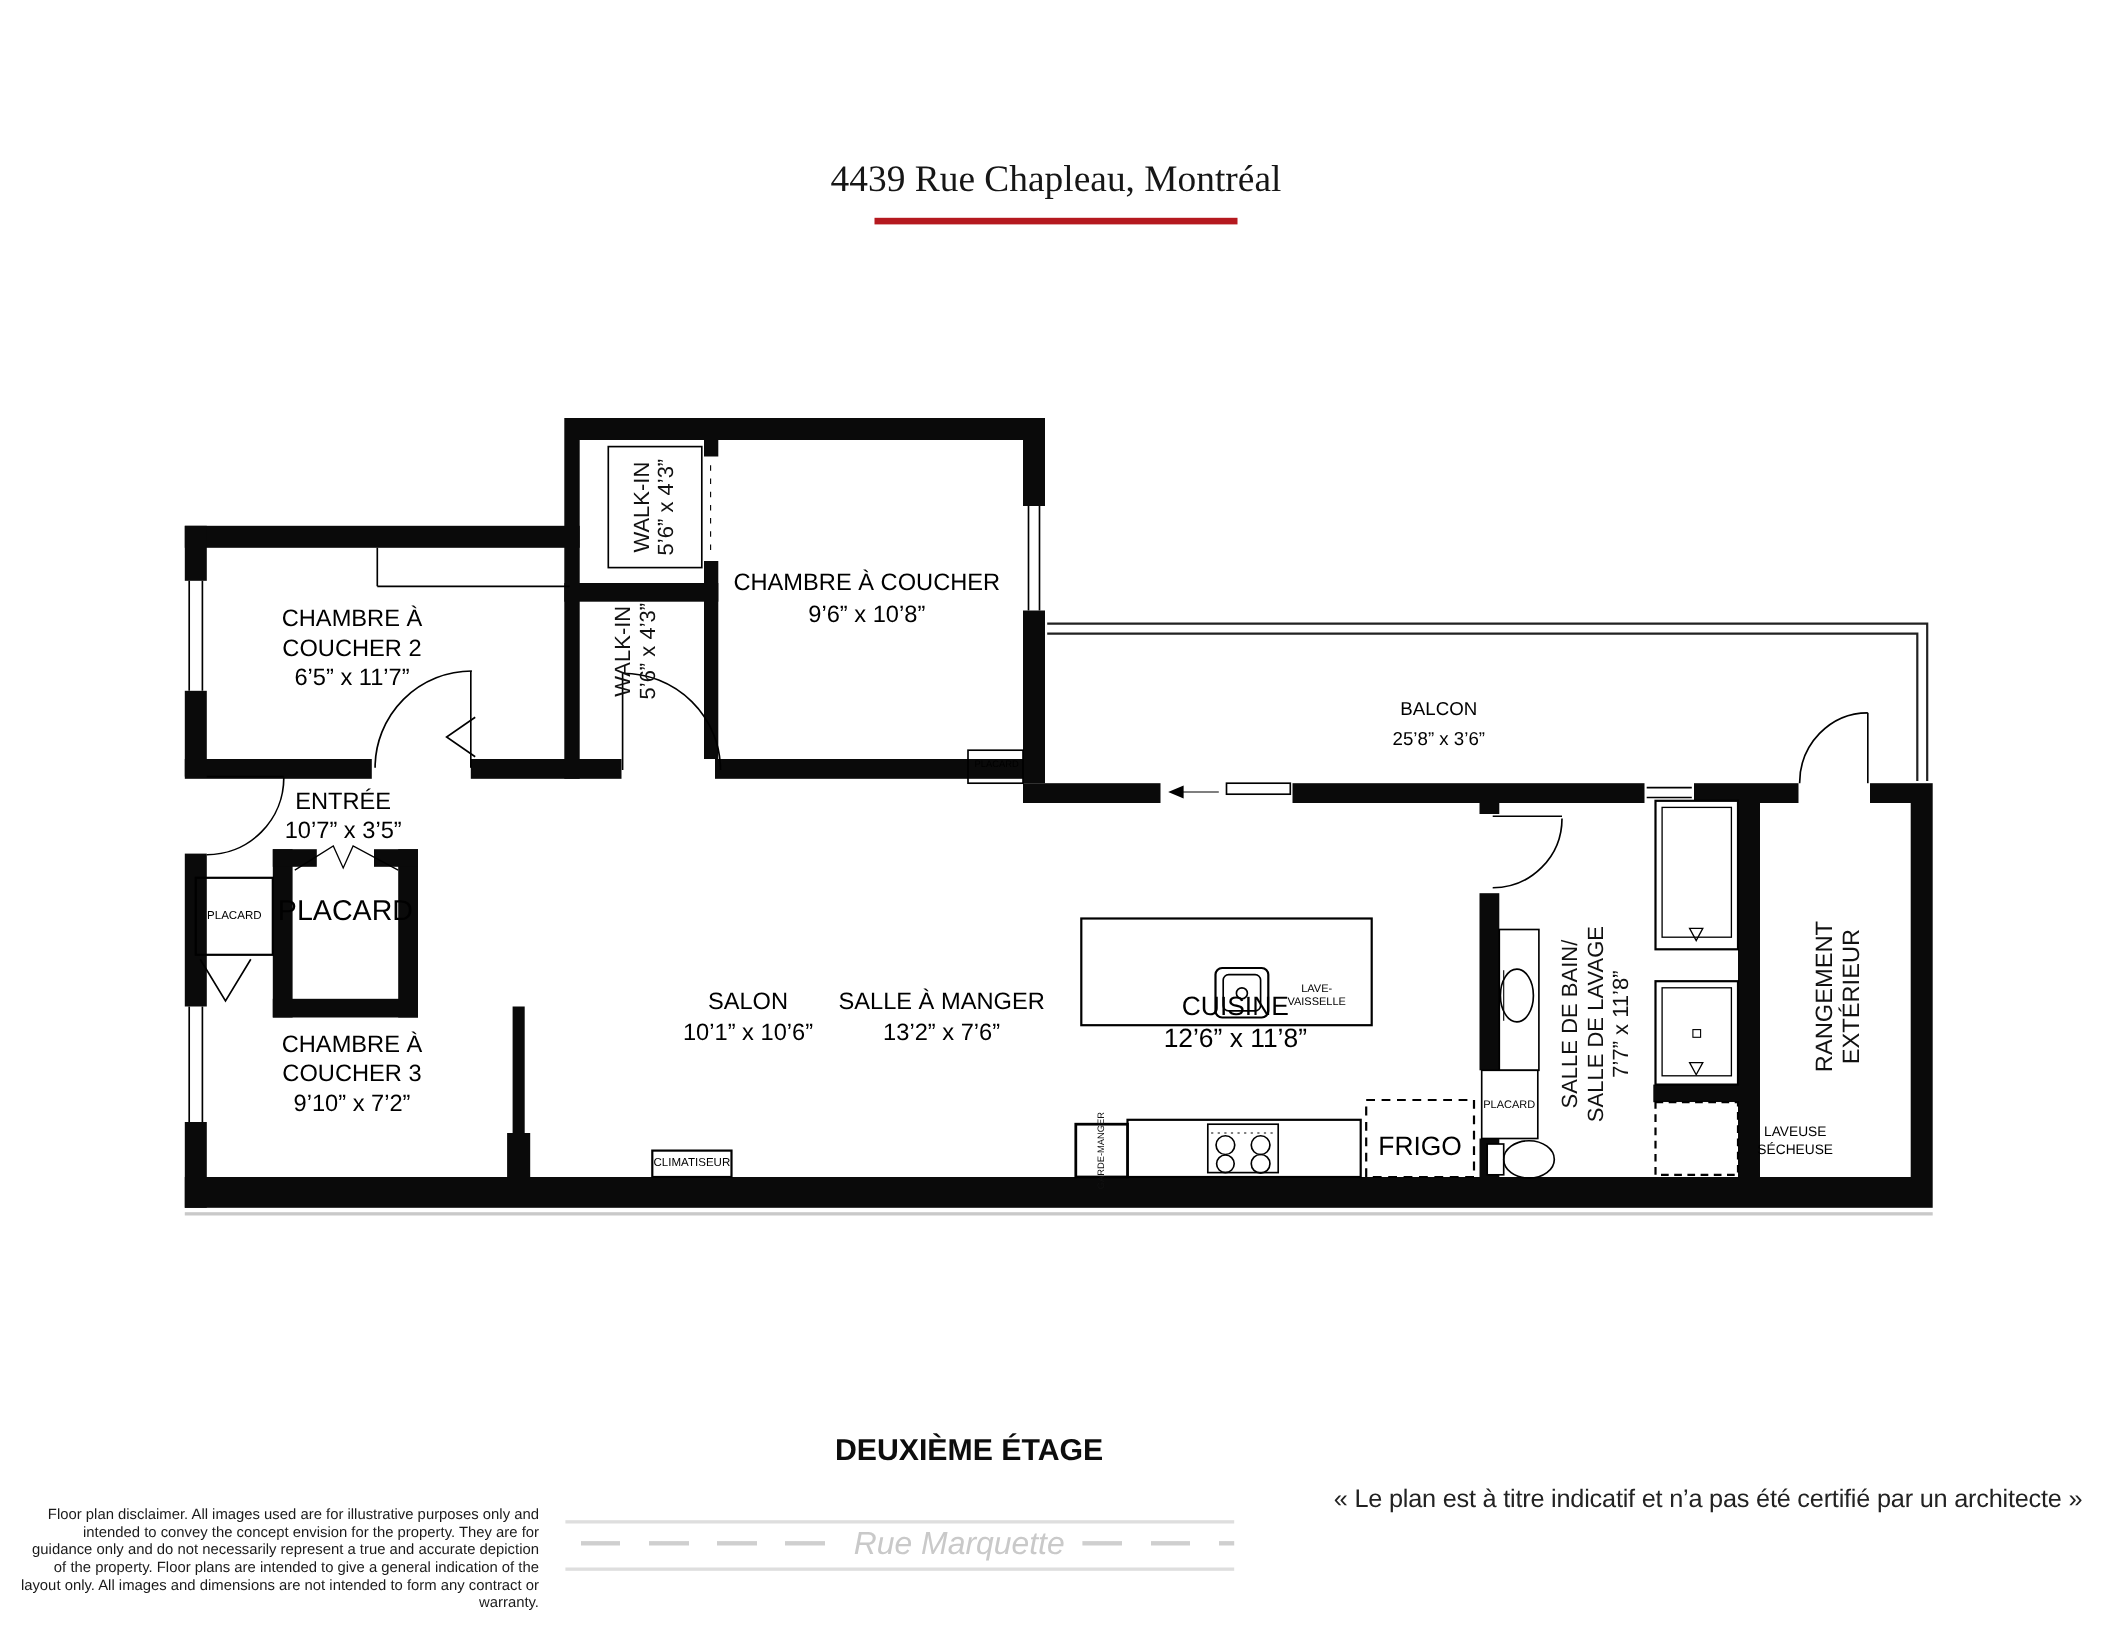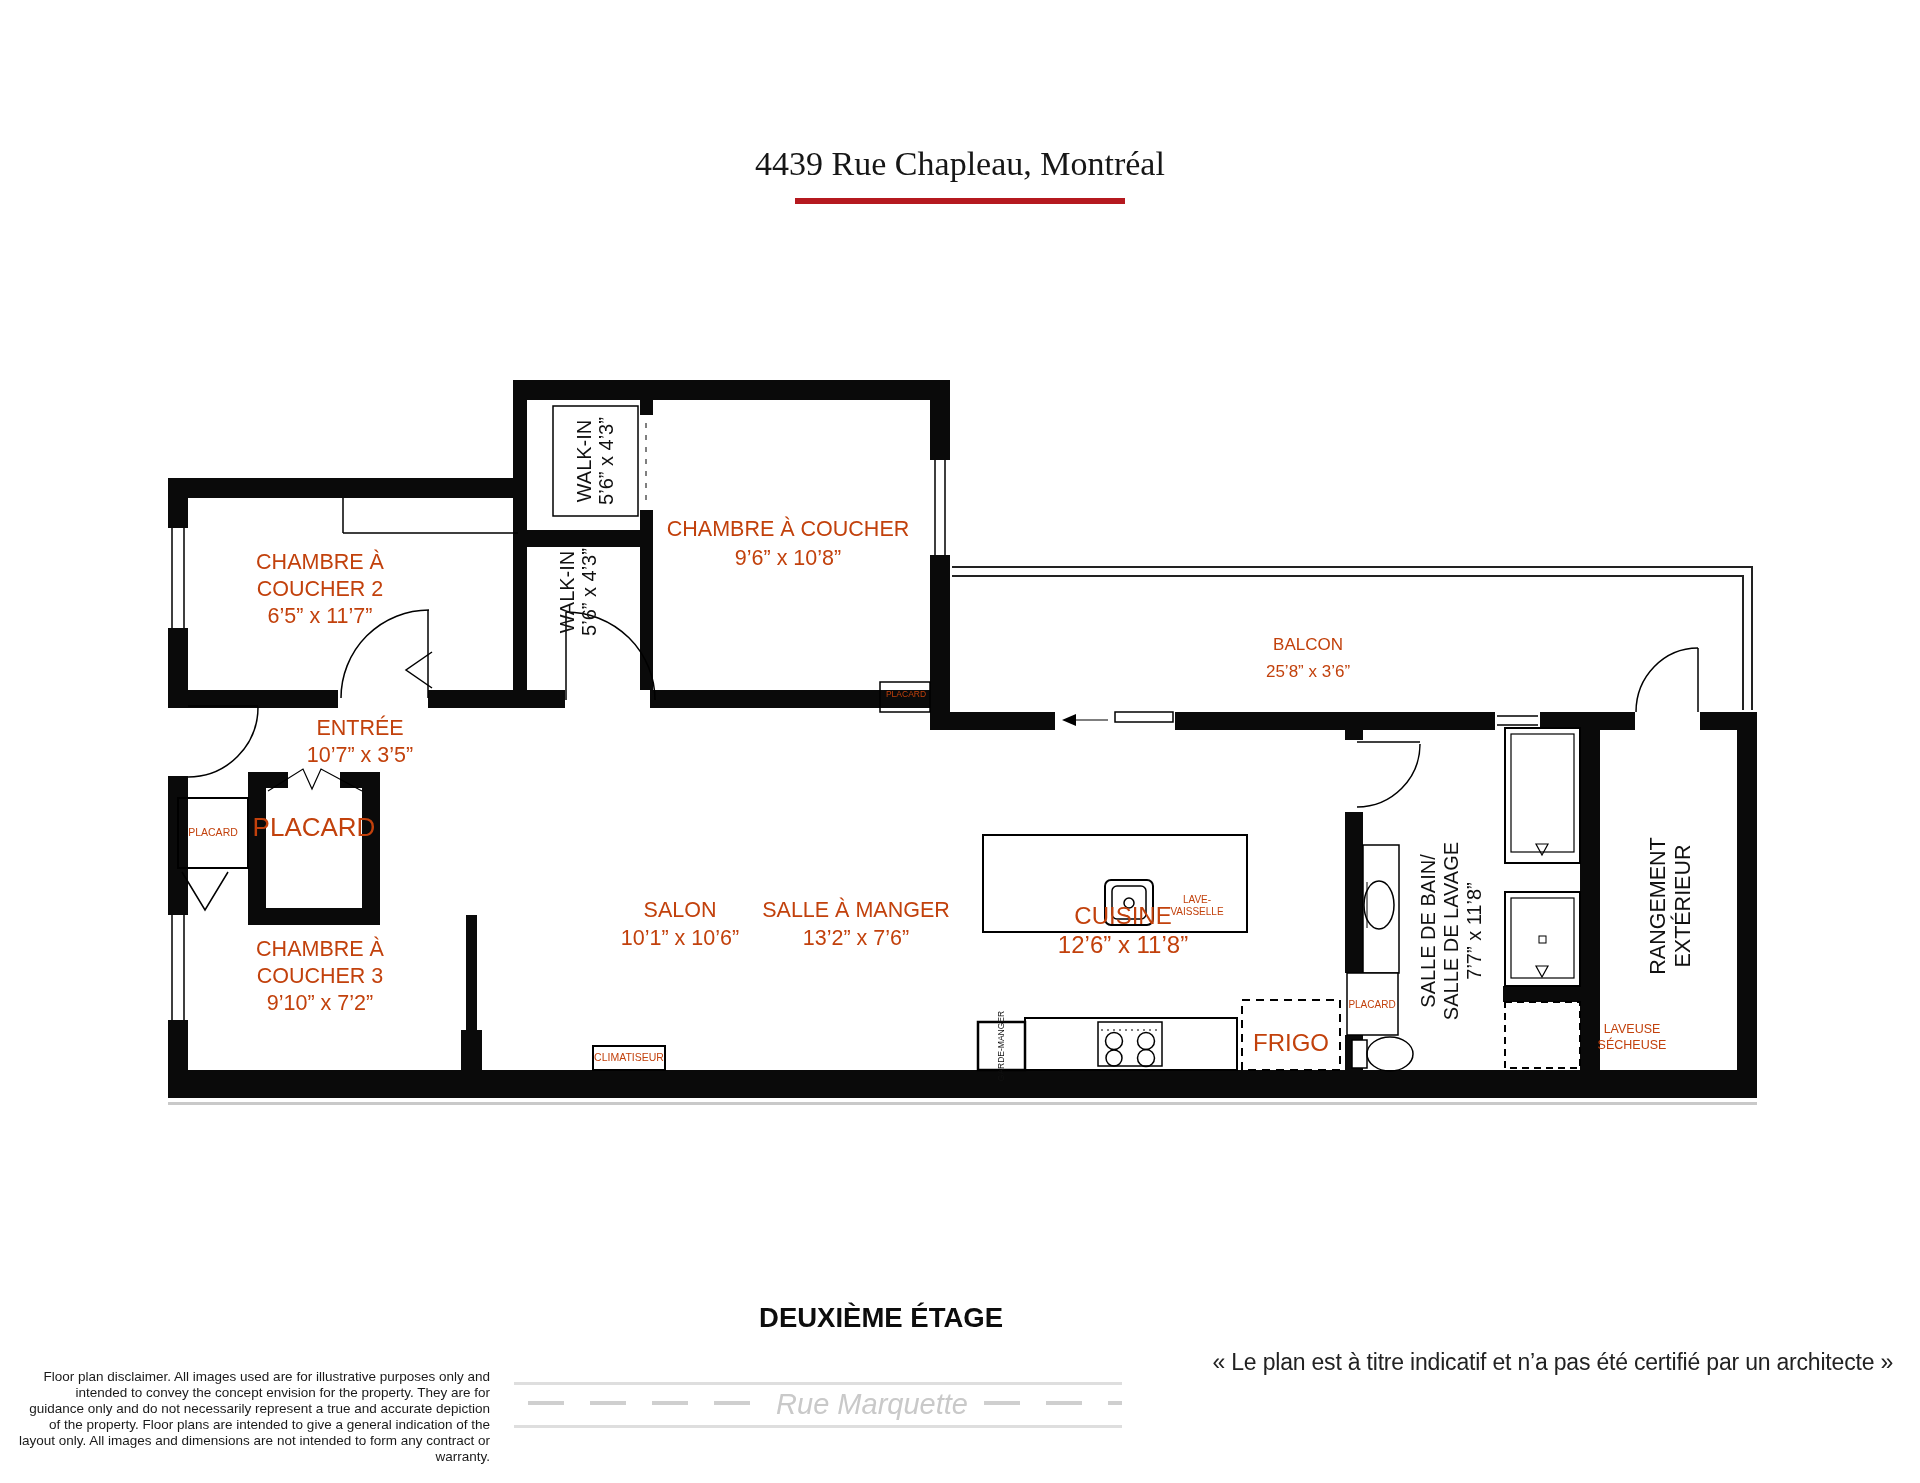--- a/index.html
+++ b/index.html
@@ -1,29 +1,29 @@
 <!DOCTYPE html>
 <html><head>
 <meta charset="utf-8">
 <style>
   html,body{margin:0;padding:0;background:#fff;}
   #page{position:relative;width:1920px;height:1483px;background:#ffffff;overflow:hidden;
         font-family:"Liberation Sans",sans-serif;color:#111;}
   #plan-svg{position:absolute;left:0;top:0;}
-  .lbl{position:absolute;text-align:center;white-space:nowrap;color:#c2410c;}
+  .lbl{position:absolute;text-align:center;white-space:nowrap;color:#000000;}
   .c{transform:translateX(-50%);}
   .lbl .ln{display:block;}
   .rot{display:flex;flex-direction:column;justify-content:center;align-items:center;
        transform:rotate(-90deg);}
   #title{left:960px;top:145px;font-family:"Liberation Serif",serif;font-size:34px;color:#161616;}
   #title-underline{position:absolute;left:50%;transform:translateX(-50%);top:198px;width:330px;height:6px;}
   #lbl-chambre2{left:320px;top:549px;font-size:21.5px;line-height:27px;}
   #lbl-master{left:788px;top:515px;font-size:21.5px;line-height:29px;}
   #lbl-balcon{left:1308px;top:631px;font-size:17px;line-height:27px;}
-  #lbl-entree{left:312px;top:715px;font-size:21.5px;line-height:27px;margin-left:48px;}
+  #lbl-entree{left:312px;top:715px;font-size:21.5px;line-height:27px;}
   #lbl-chambre3{left:320px;top:936px;font-size:21.5px;line-height:27px;}
   #lbl-salon{left:645px;top:896px;font-size:21.5px;line-height:28px;margin-left:35px;}
   #lbl-sam{left:856px;top:896px;font-size:21.5px;line-height:28px;}
   #lbl-cuisine{left:1123px;top:901px;font-size:24px;line-height:29px;}
   #lbl-frigo{left:1291px;top:1029px;font-size:24px;}
   #lbl-placard-big{left:314px;top:812px;font-size:26px;}
   #lbl-placard-small{left:213px;top:826px;font-size:10.5px;}
   #lbl-placard-master{left:906px;top:689px;font-size:8.5px;}
   #lbl-placard-bain{left:1372px;top:999px;font-size:10px;}
   #lbl-lv{left:1197px;top:894px;font-size:10px;line-height:11.5px;}

